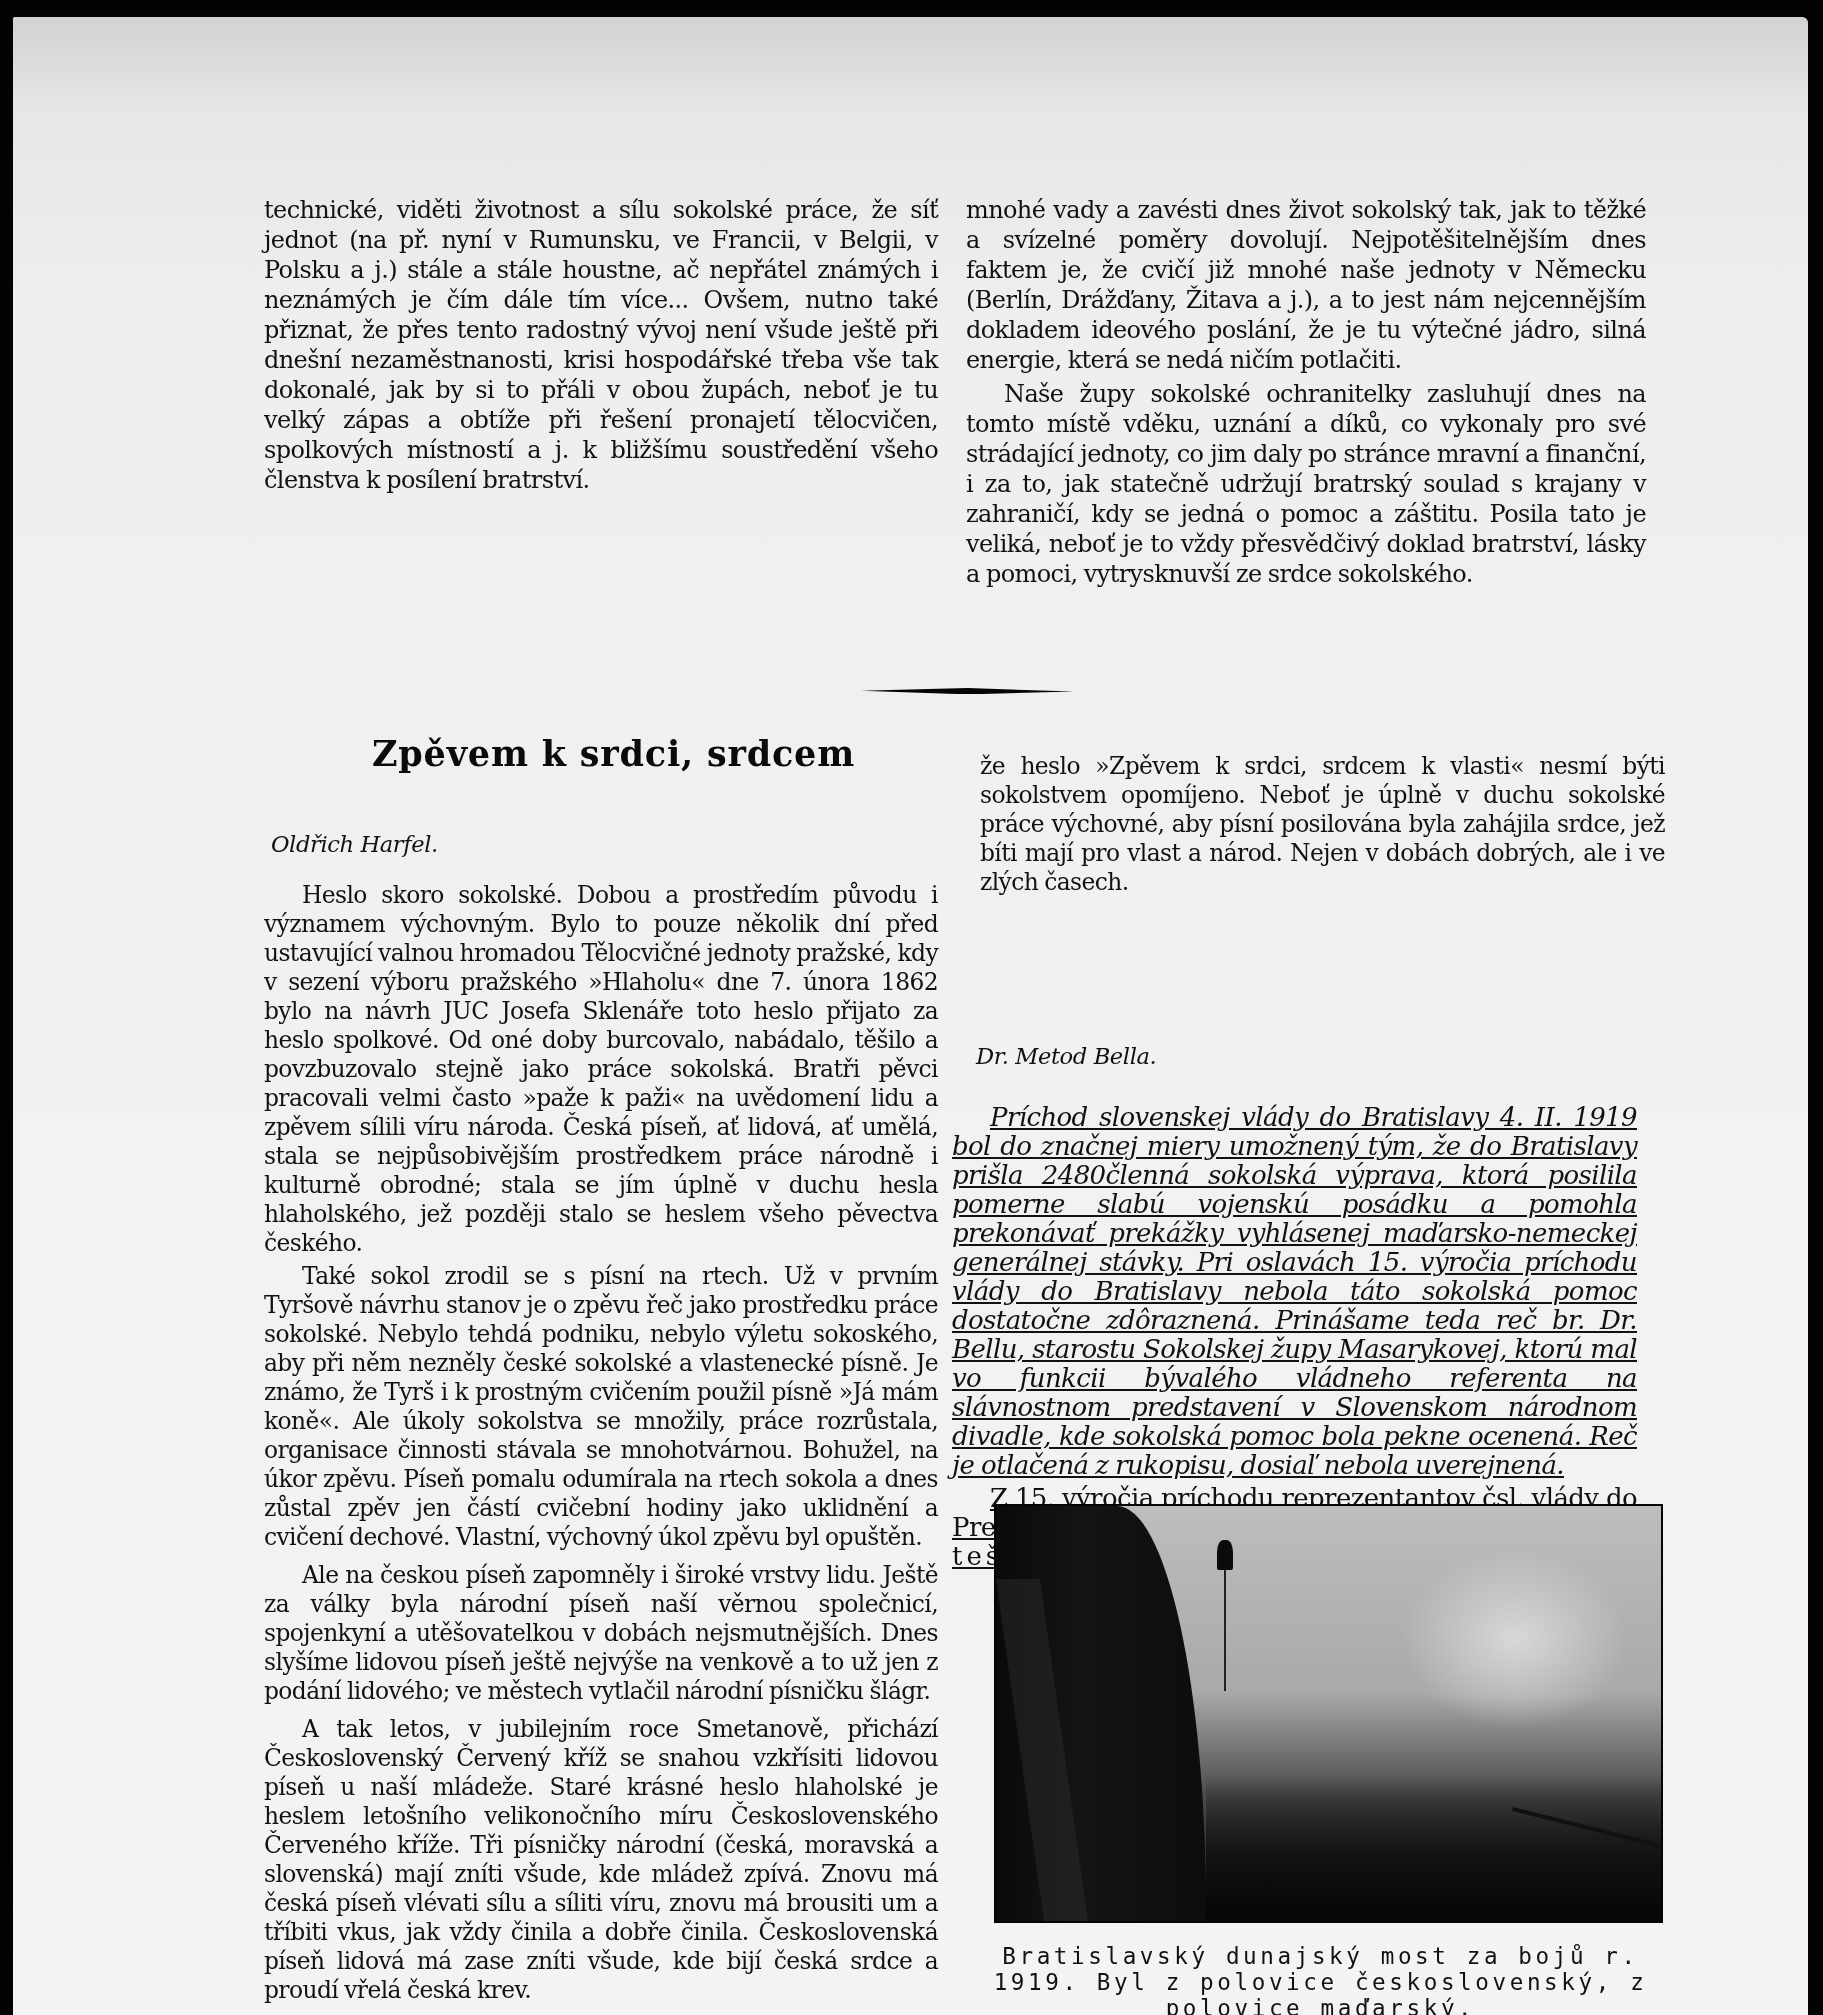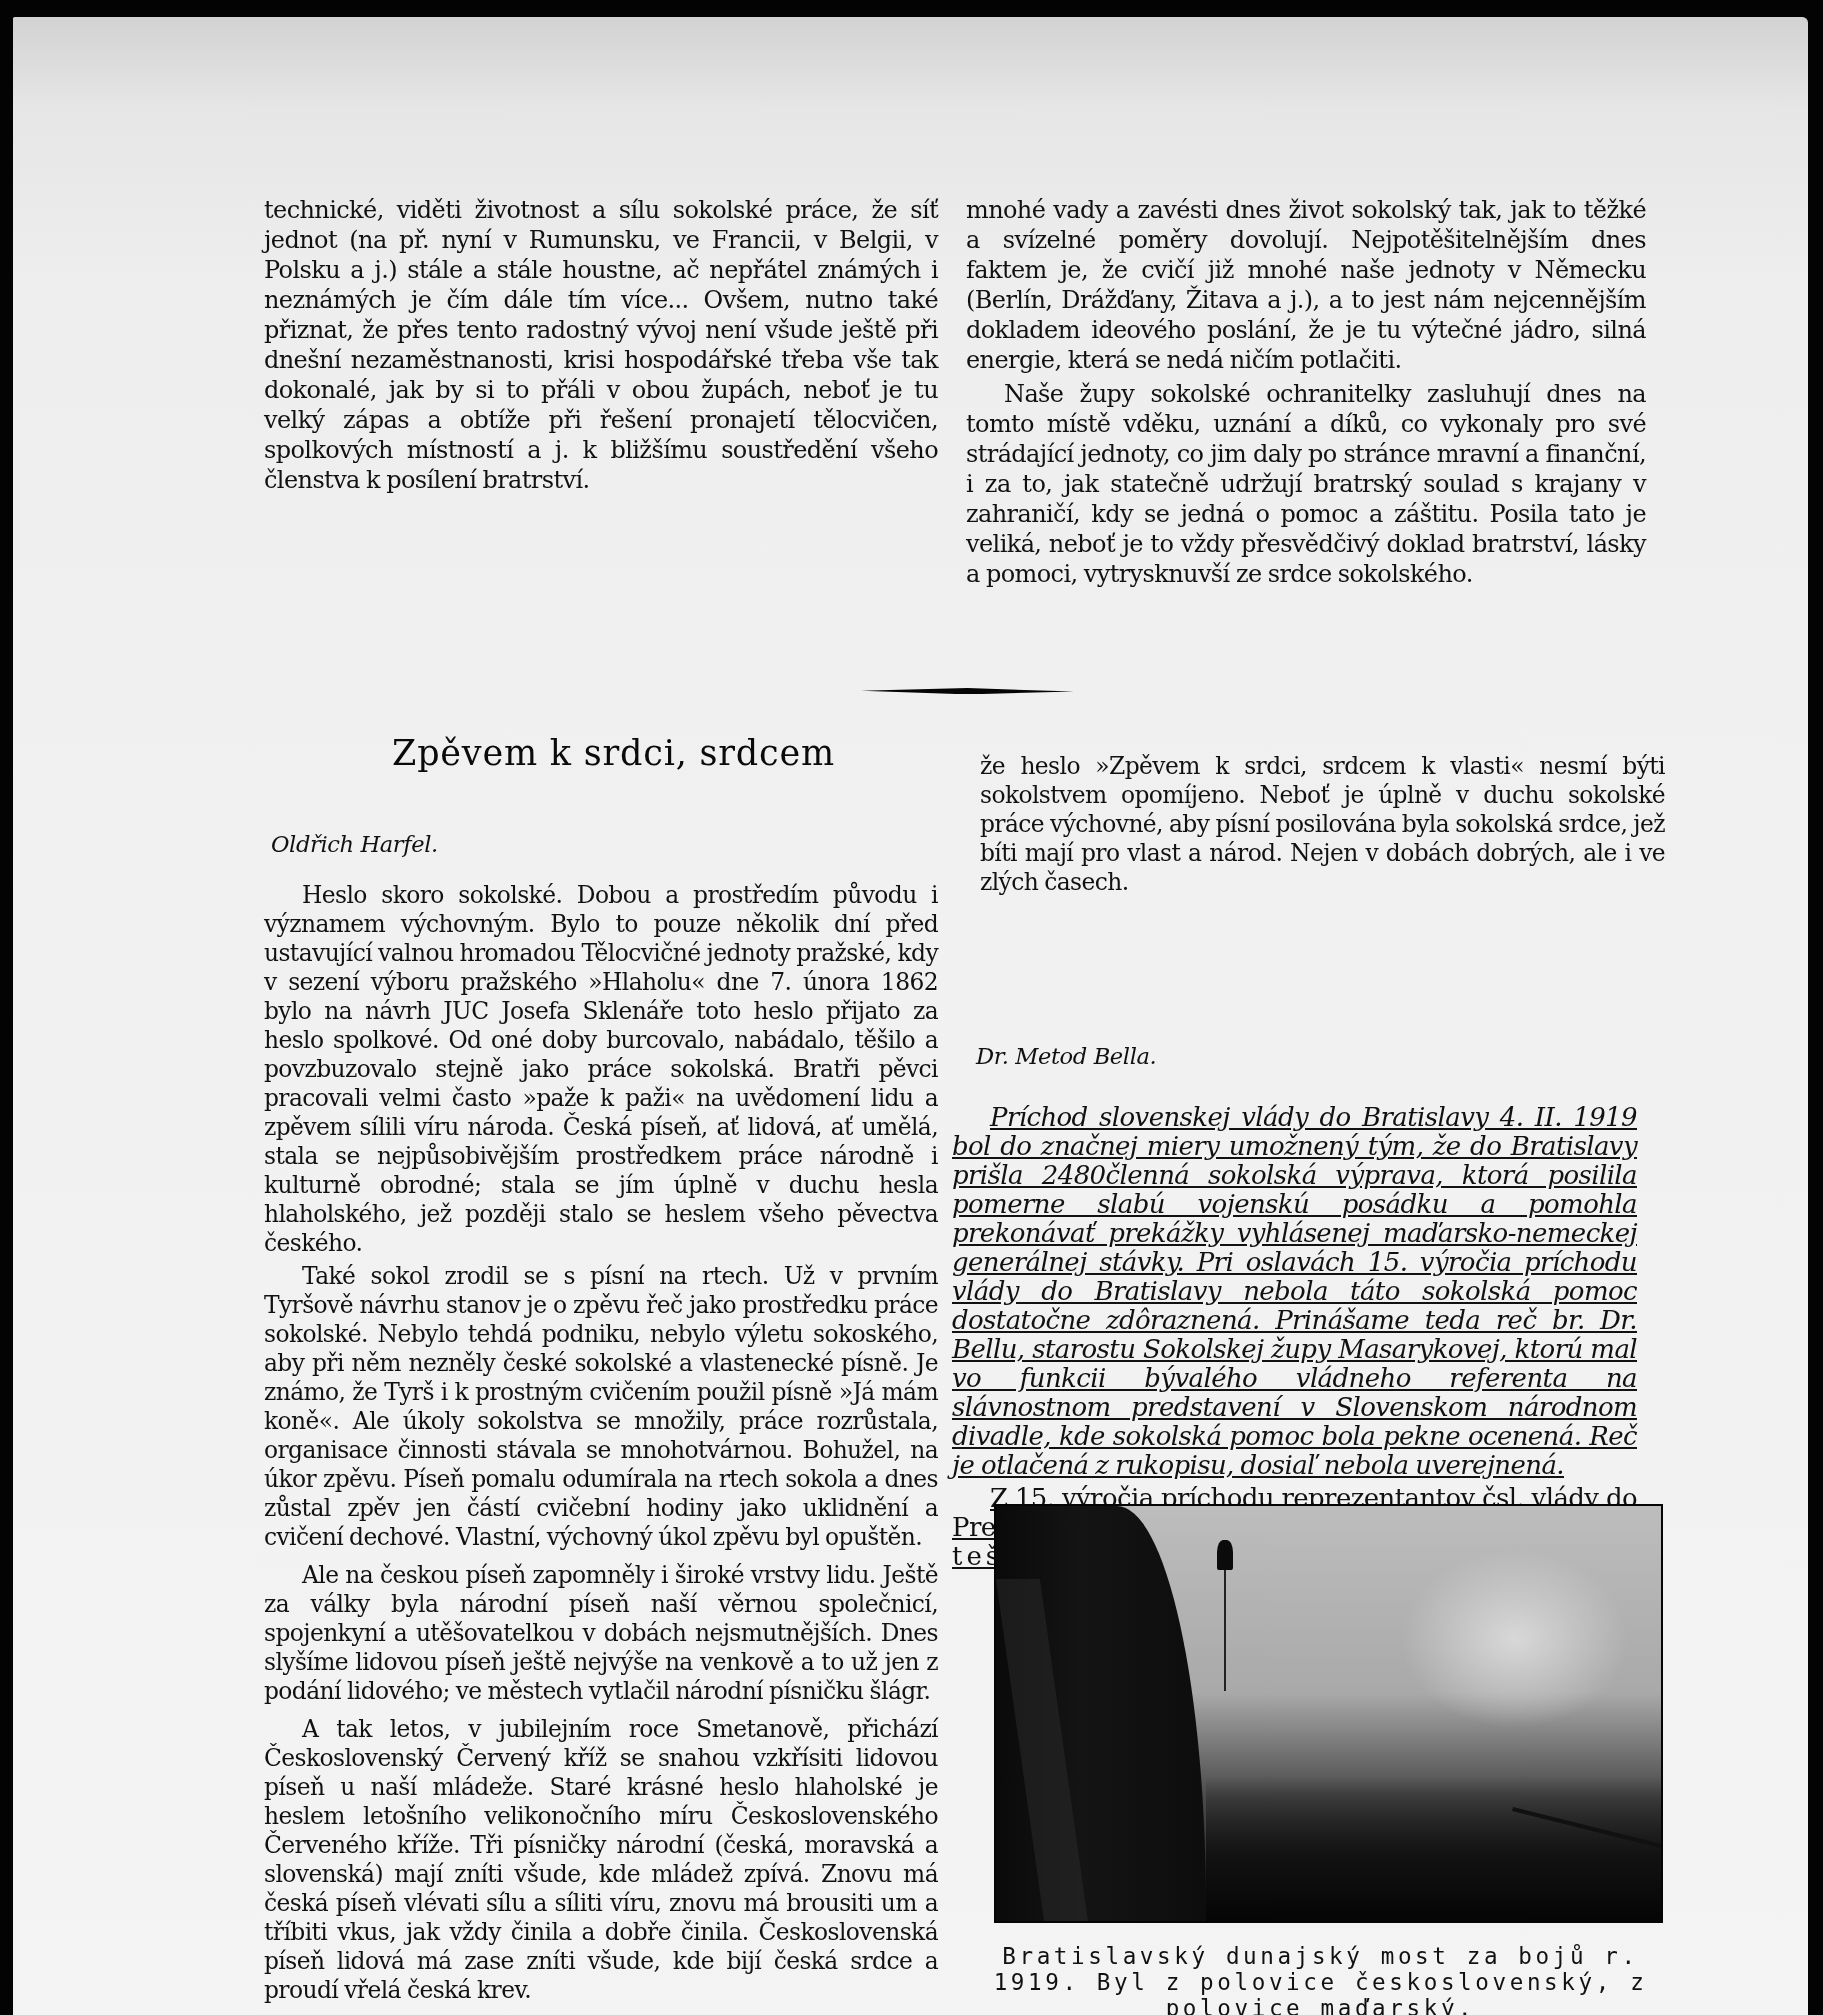--- a/index.html
+++ b/index.html
@@ -35,21 +35,21 @@
   #top-right { left: 949px; top: 174px; width: 688px; }
 
   .rule {
     position: absolute; left: 848px; top: 671px; width: 213px; height: 6.4px;
   }
 
   .title {
     position: absolute;
     text-align: center;
     font-family: "DejaVu Serif", serif;
-    font-weight: normal;
+    font-weight: bold;
     letter-spacing: 0.8px;
     color: #0a0a0a;
   }
   #t1 { left: 258px; top: 717px; width: 685px; font-size: 35px; line-height: 39px; }
   #a1 { left: 258px; top: 814px; width: 685px; font-size: 22.6px; font-style: italic; text-align: left; position: absolute; letter-spacing: -0.4px; }
   #t2 { left: 963px; top: 895px; width: 701px; font-size: 31px; line-height: 40px; letter-spacing: 2px; }
   #a2 { left: 963px; top: 1026px; width: 701px; font-size: 22.6px; font-style: italic; text-align: left; position: absolute; letter-spacing: -0.4px; }
 
   #body-left { left: 247px; top: 860px; width: 682px; font-size: 23.4px; line-height: 29px; }
   #cont-right { left: 963px; top: 731px; width: 693px; font-size: 23.4px; line-height: 29px; }
@@ -123,21 +123,21 @@
 
   <div class="col" id="body-left">
     <p>Heslo skoro sokolské. Dobou a prostředím původu i významem výchovným. Bylo to pouze několik dní před ustavující valnou hromadou Tělocvičné jednoty pražské, kdy v sezení výboru pražského »Hlaholu« dne 7. února 1862 bylo na návrh JUC Josefa Sklenáře toto heslo přijato za heslo spolkové. Od oné doby burcovalo, nabádalo, těšilo a povzbuzovalo stejně jako práce sokolská. Bratři pěvci pracovali velmi často »paže k paži« na uvědomení lidu a zpěvem sílili víru národa. Česká píseň, ať lidová, ať umělá, stala se nejpůsobivějším prostředkem práce národně i kulturně obrodné; stala se jím úplně v duchu hesla hlaholského, jež později stalo se heslem všeho pěvectva českého.</p>
     <p>Také sokol zrodil se s písní na rtech. Už v prvním Tyršově návrhu stanov je o zpěvu řeč jako prostředku práce sokolské. Nebylo tehdá podniku, nebylo výletu sokoského, aby při něm nezněly české sokolské a vlastenecké písně. Je známo, že Tyrš i k prostným cvičením použil písně »Já mám koně«. Ale úkoly sokolstva se množily, práce rozrůstala, organisace činnosti stávala se mnohotvárnou. Bohužel, na úkor zpěvu. Píseň pomalu odumírala na rtech sokola a dnes zůstal zpěv jen částí cvičební hodiny jako uklidnění a cvičení dechové. Vlastní, výchovný úkol zpěvu byl opuštěn.</p>
     <p class="gap">Ale na českou píseň zapomněly i široké vrstvy lidu. Ještě za války byla národní píseň naší věrnou společnicí, spojenkyní a utěšovatelkou v dobách nejsmutnějších. Dnes slyšíme lidovou píseň ještě nejvýše na venkově a to už jen z podání lidového; ve městech vytlačil národní písničku šlágr.</p>
     <p class="gap">A tak letos, v jubilejním roce Smetanově, přichází Československý Červený kříž se snahou vzkřísiti lidovou píseň u naší mládeže. Staré krásné heslo hlaholské je heslem letošního velikonočního míru Československého Červeného kříže. Tři písničky národní (česká, moravská a slovenská) mají zníti všude, kde mládež zpívá. Znovu má česká píseň vlévati sílu a síliti víru, znovu má brousiti um a tříbiti vkus, jak vždy činila a dobře činila. Československá píseň lidová má zase zníti všude, kde bijí česká srdce a proudí vřelá česká krev.</p>
     <p class="gap">Sokolstvo podepře tuto ušlechtilou snahu všemi silami. Československá obec sokolská ustavila koncem minulého roku samostatnou hudební komisi, která letos již zahájila činnost. Jejím předním úkolem bude právě vzkřísiti pěstování české a slovanské písně lidové a písně sokolské v jednotách. Ty jistě pochopí,</p>
   </div>
 
   <div class="col" id="cont-right">
-    <p class="noind">že heslo »Zpěvem k srdci, srdcem k vlasti« nesmí býti sokolstvem opomíjeno. Neboť je úplně v duchu sokolské práce výchovné, aby písní posilována byla sokolská srdce, jež bíti mají pro vlast a národ. Nejen v dobách dobrých, ale i ve zlých časech.</p>
+    <p class="noind">že heslo »Zpěvem k srdci, srdcem k vlasti« nesmí býti sokolstvem opomíjeno. Neboť je úplně v duchu sokolské práce výchovné, aby písní posilována byla zahájila srdce, jež bíti mají pro vlast a národ. Nejen v dobách dobrých, ale i ve zlých časech.</p>
   </div>
 
   <div id="a2">Dr. Metod Bella.</div>
 
   <div class="col" id="lead-right">
     <p class="it">Príchod slovenskej vlády do Bratislavy 4. II. 1919 bol do značnej miery umožnený tým, že do Bratislavy prišla 2480členná sokolská výprava, ktorá posilila pomerne slabú vojenskú posádku a pomohla prekonávať prekážky vyhlásenej maďarsko-nemeckej generálnej stávky. Pri oslavách 15. výročia príchodu vlády do Bratislavy nebola táto sokolská pomoc dostatočne zdôraznená. Prinášame teda reč br. Dr. Bellu, starostu Sokolskej župy Masarykovej, ktorú mal vo funkcii bývalého vládneho referenta na slávnostnom predstavení v Slovenskom národnom divadle, kde sokolská pomoc bola pekne ocenená. Reč je otlačená z rukopisu, dosiaľ nebola uverejnená.</p>
     <p class="spaced"><span>Z 15. výročia príchodu reprezentantov čsl. vlády do Prešporka prišti pre nás veliká</span> <span class="sp">radosť</span> <span>a po-</span><span class="sp">tešenie</span><span>, ale tiež vzácné</span> <span class="sp">poučenie</span><span>.</span></p>
   </div>
 
   <div class="photo">

